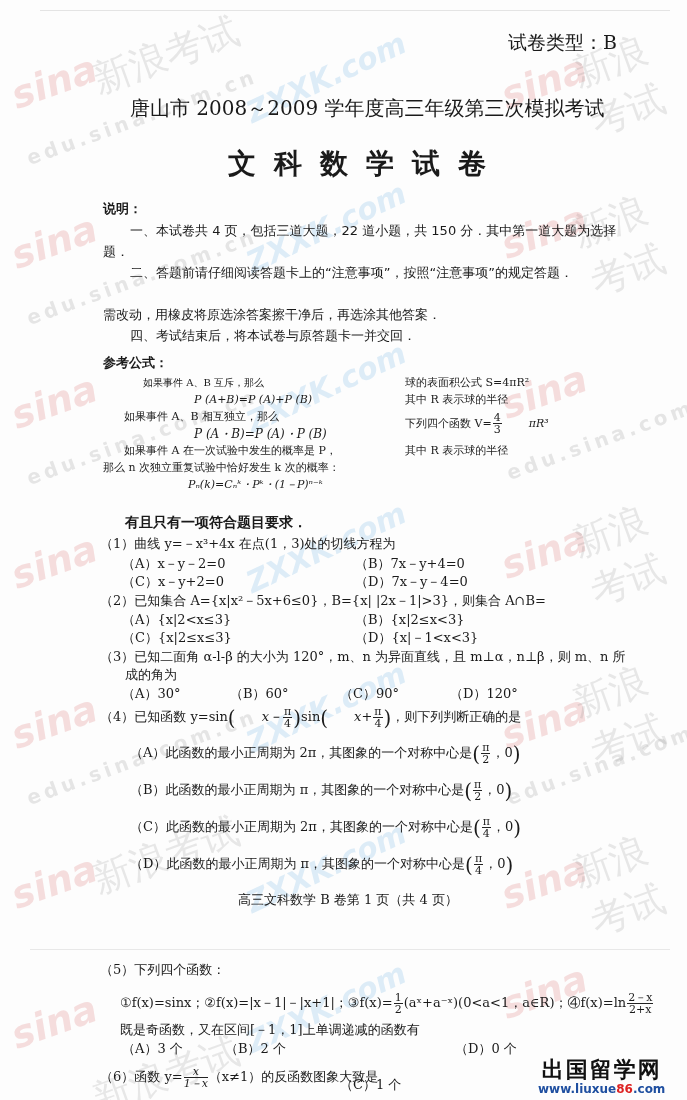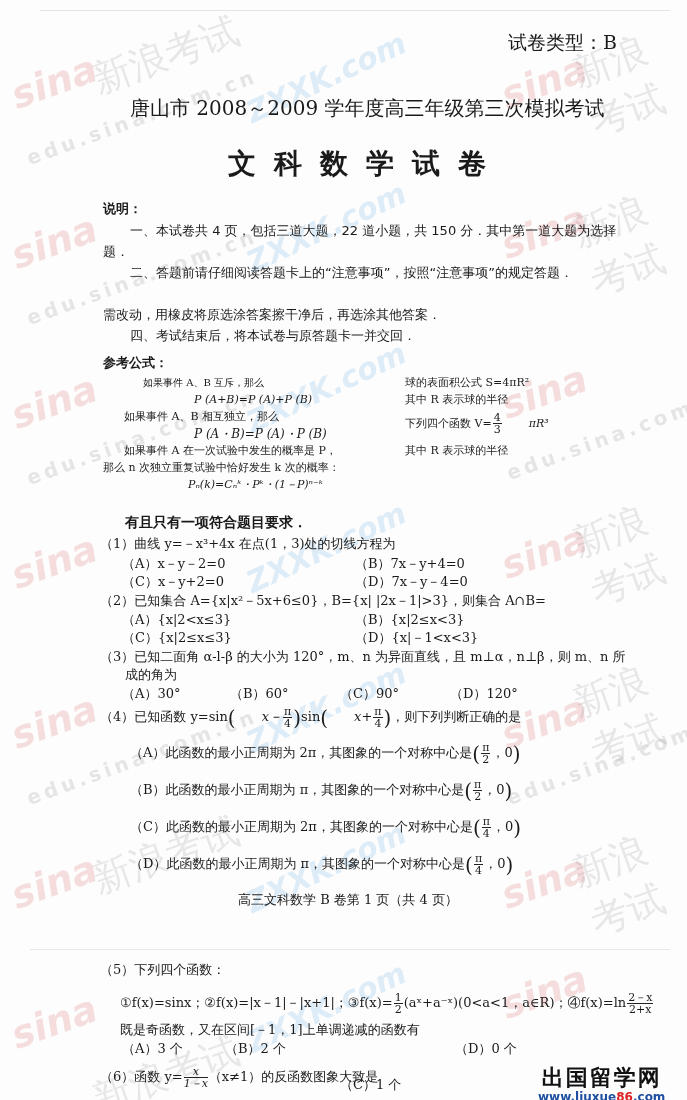--- a/index.html
+++ b/index.html
@@ -21,21 +21,21 @@
   .subject-title { left:228px; top:146px; font-size:28px; line-height:36px; font-weight:bold; letter-spacing:18px; font-family:"DejaVu Sans",sans-serif; }
   .topline { position:absolute; left:40px; top:10px; width:630px; height:1px; background:#e4e4e4; }
   .pageline { position:absolute; left:30px; top:949px; width:640px; height:1px; background:#e8e8e8; }
   .b { font-weight:bold; }
   .i { font-style:italic;margin-left:26px; }
   .frac { display:inline-block; vertical-align:middle; text-align:center; font-size:11px; line-height:11px; margin:0 1px; }
   .frac span { display:block; }
   .frac .num { border-bottom:1px solid #222; padding:0 1px; }
   .paren { font-size:20px; vertical-align:middle; }
   .logo { position:absolute; left:538px; top:1058px; z-index:2; text-align:center; }
-  .logo-cn { font-family:"DejaVu Sans",sans-serif; font-size:22px; font-weight:bold; letter-spacing:2px; color:#111; line-height:24px;margin-top:8px; }
+  .logo-cn { font-family:"DejaVu Sans",sans-serif; font-size:22px; font-weight:bold; letter-spacing:2px; color:#111; line-height:24px; }
   .logo-url { font-family:"DejaVu Sans",sans-serif; font-size:12px; font-weight:bold; color:#1f4fa0; line-height:14px; }
   .logo-url .red { color:#d22; }
 </style>
 </head>
 <body>
 
 <div class="wm wm-sina" style="left:10px;top:60px;">sina</div>
 <div class="wm wm-cn" style="left:90px;top:30px;">新浪考试</div>
 <div class="wm wm-edu" style="left:20px;top:105px;">edu.sina.com.cn</div>
 <div class="wm wm-zxxk" style="left:240px;top:60px;">ZXXK.com</div>

